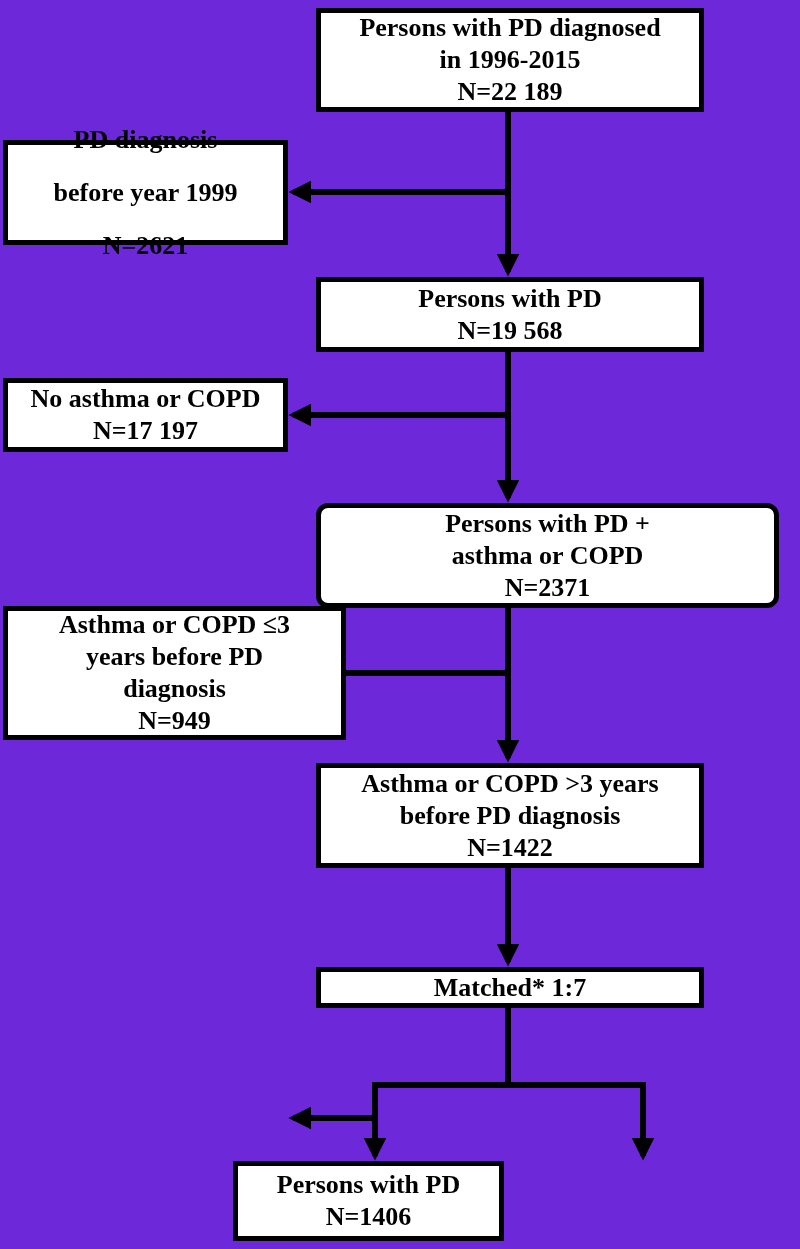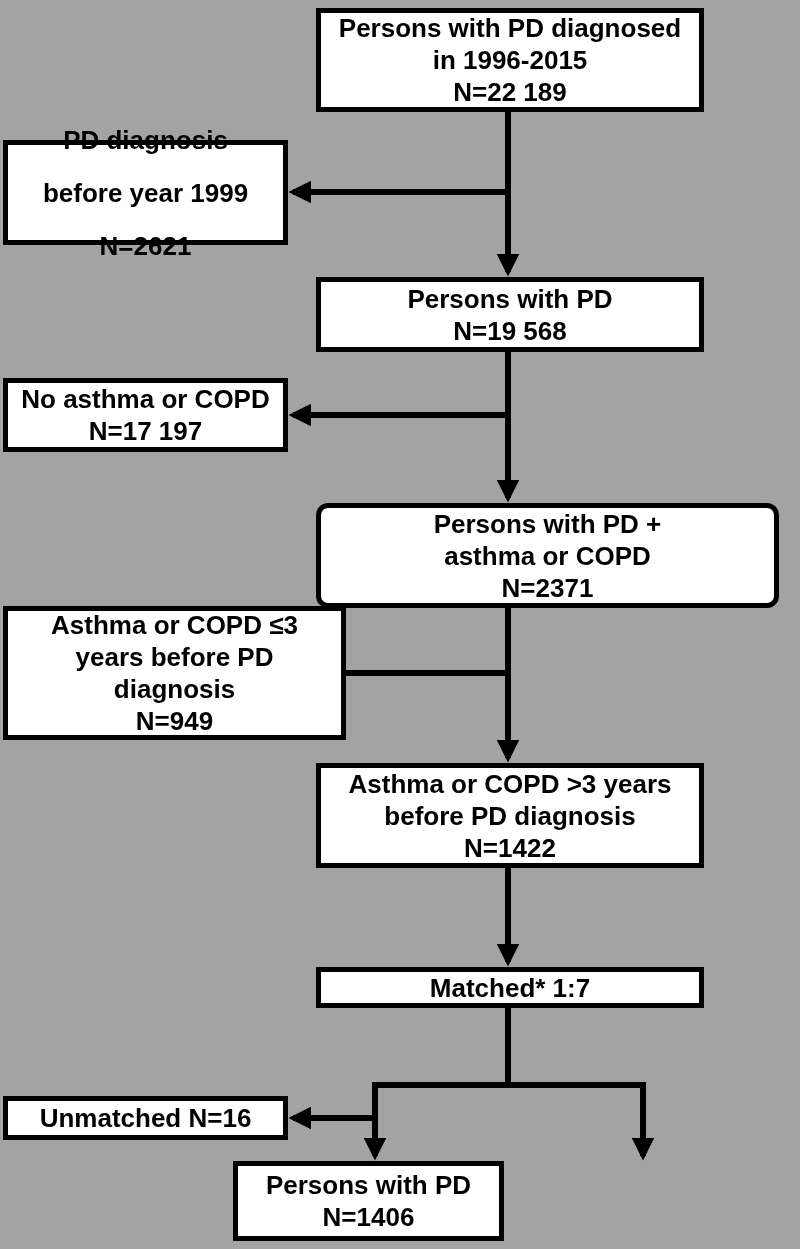--- a/index.html
+++ b/index.html
@@ -4,22 +4,22 @@
 <style>
   html, body {
     margin: 0;
     padding: 0;
     background: #ffffff;
   }
   .canvas {
     position: relative;
     width: 800px;
     height: 1249px;
-    background: #a3a3a3;
-    font-family: Liberation Sans, sans-serif;
+    background: #6d28d9;
+    font-family: Liberation Serif, serif;
     overflow: hidden;
   }
   .arrows {
     position: absolute;
     left: 0;
     top: 0;
     z-index: 1;
   }
   .fbox {
     position: absolute;
@@ -117,23 +117,20 @@
   <div class="fbox b-over3">
     <div>Asthma or COPD &gt;3 years</div>
     <div>before PD diagnosis</div>
     <div>N=1422</div>
   </div>
 
   <div class="fbox b-match">
     <div>Matched* 1:7</div>
   </div>
 
-  <div class="fbox b-unm">
-    <div>Unmatched N=16</div>
-  </div>
 
   <div class="fbox b-final">
     <div>Persons with PD</div>
     <div>N=1406</div>
   </div>
 
 
 </div>
 
 </body></html>

